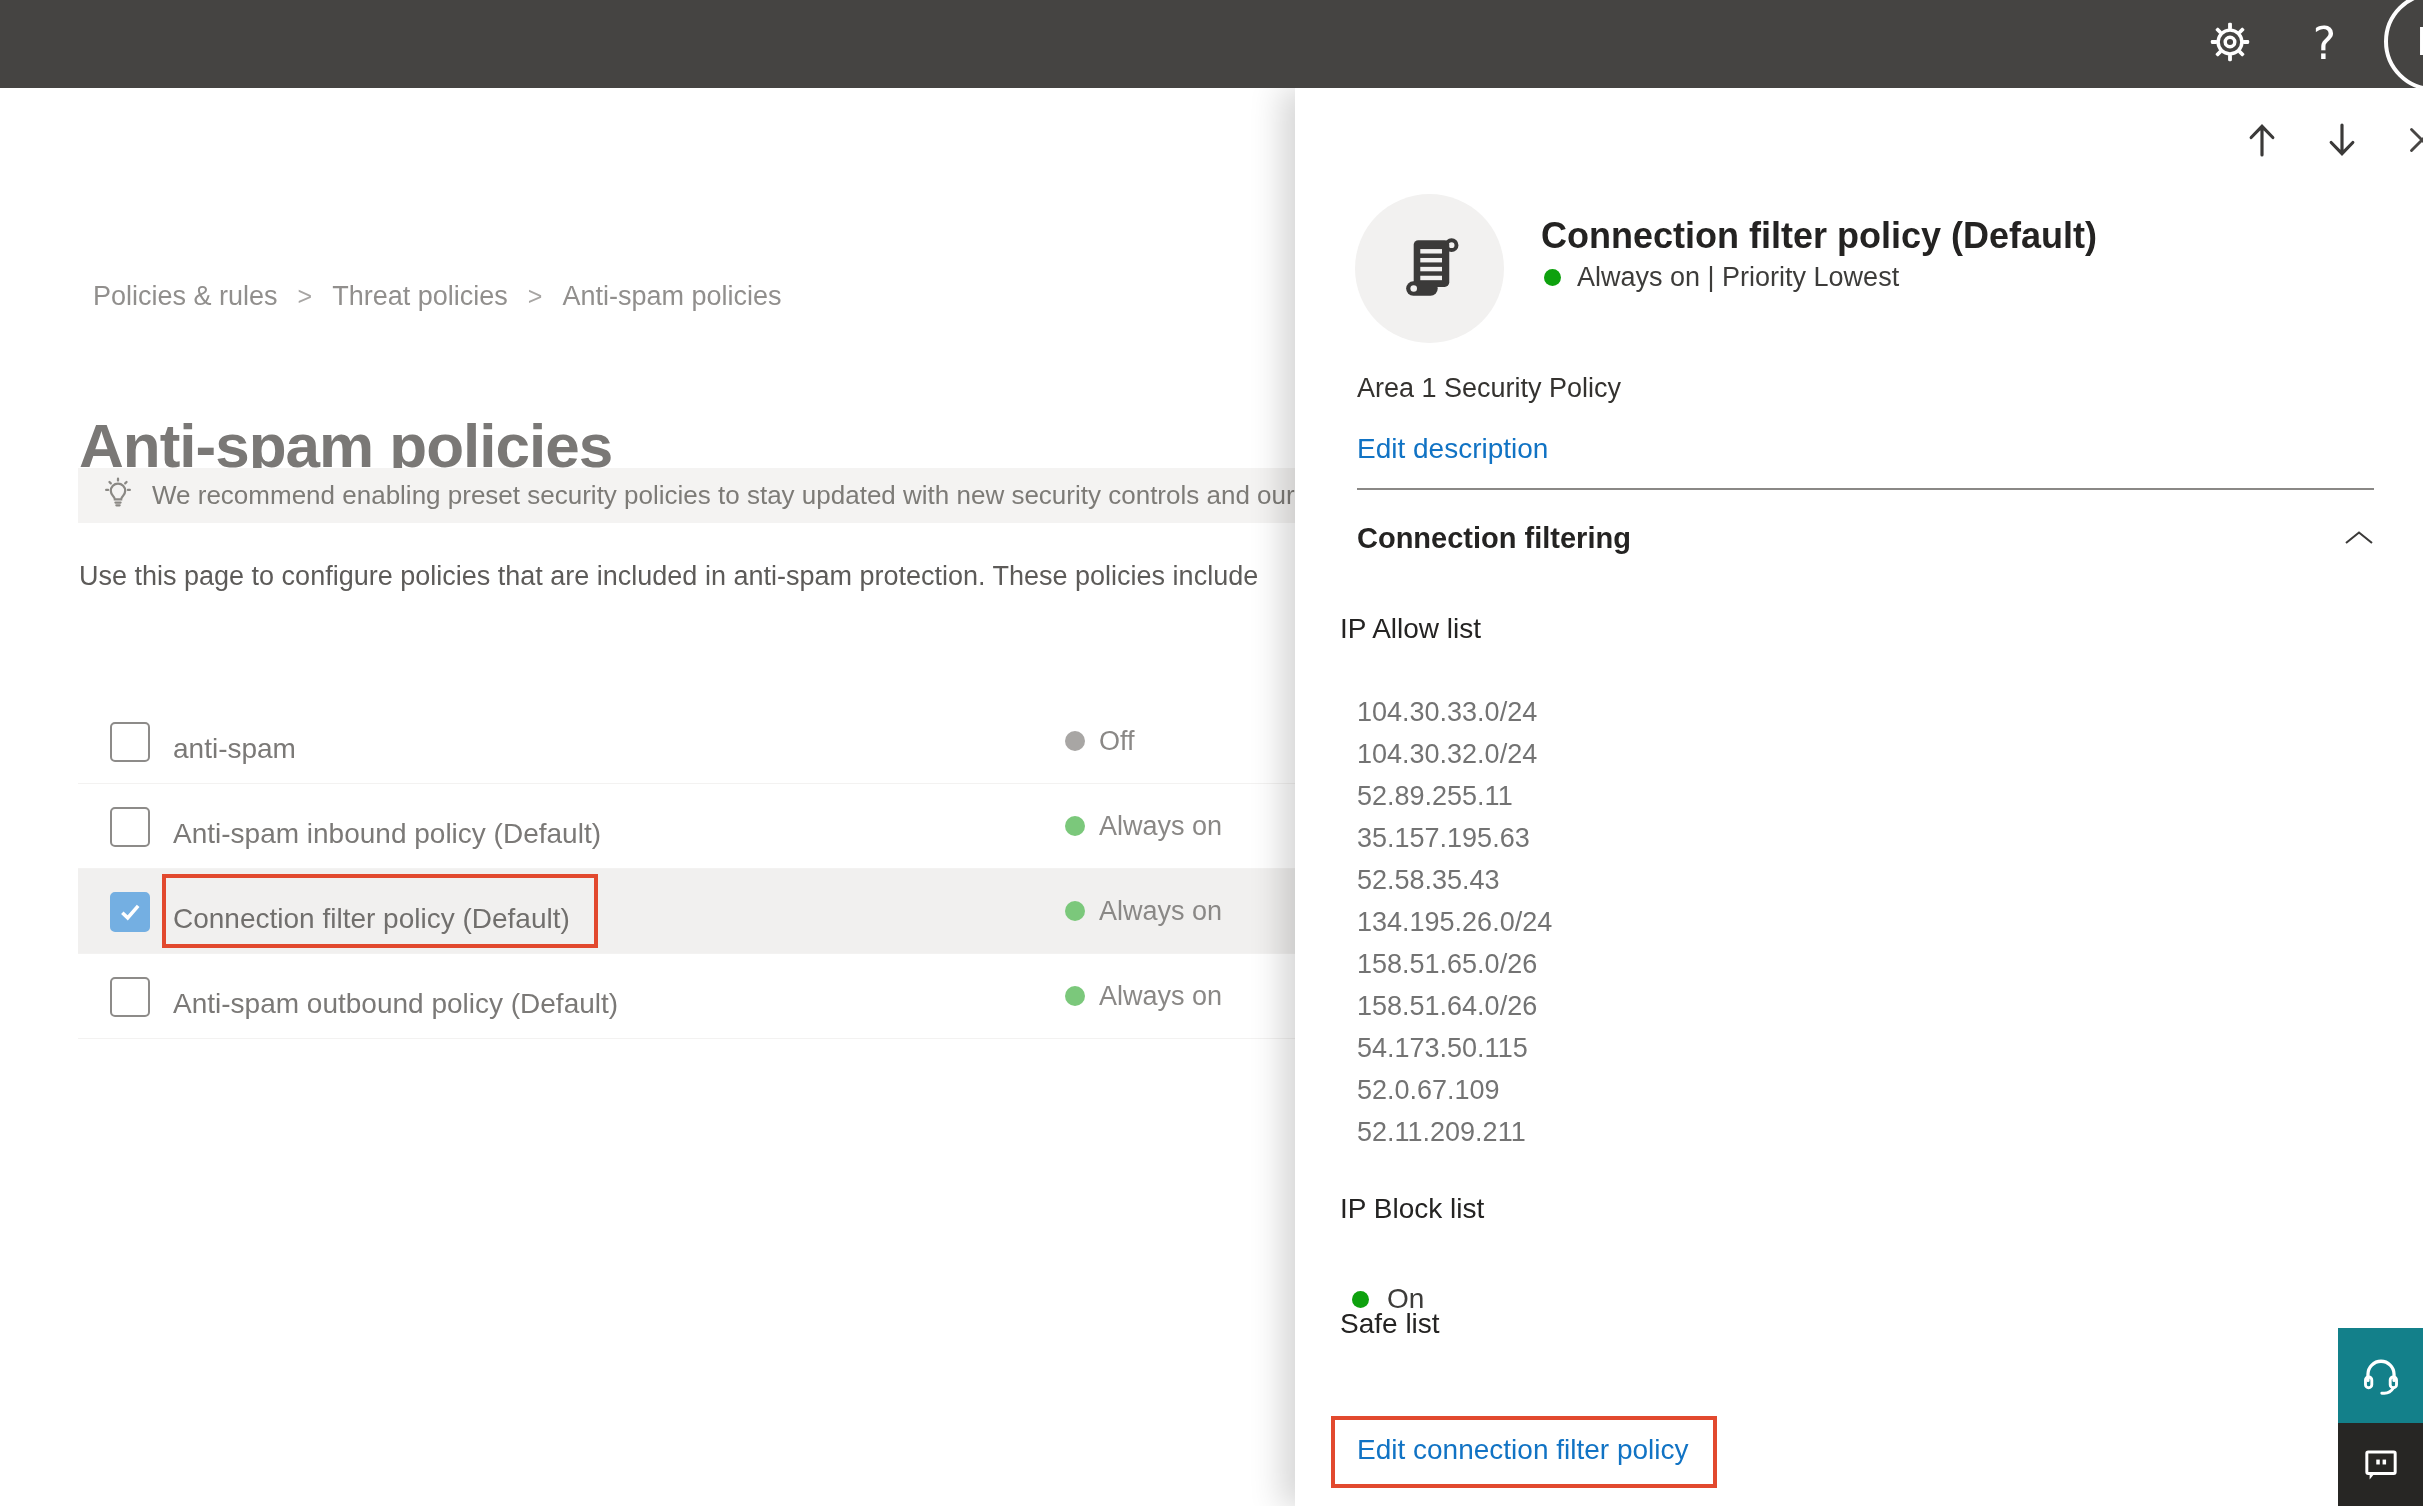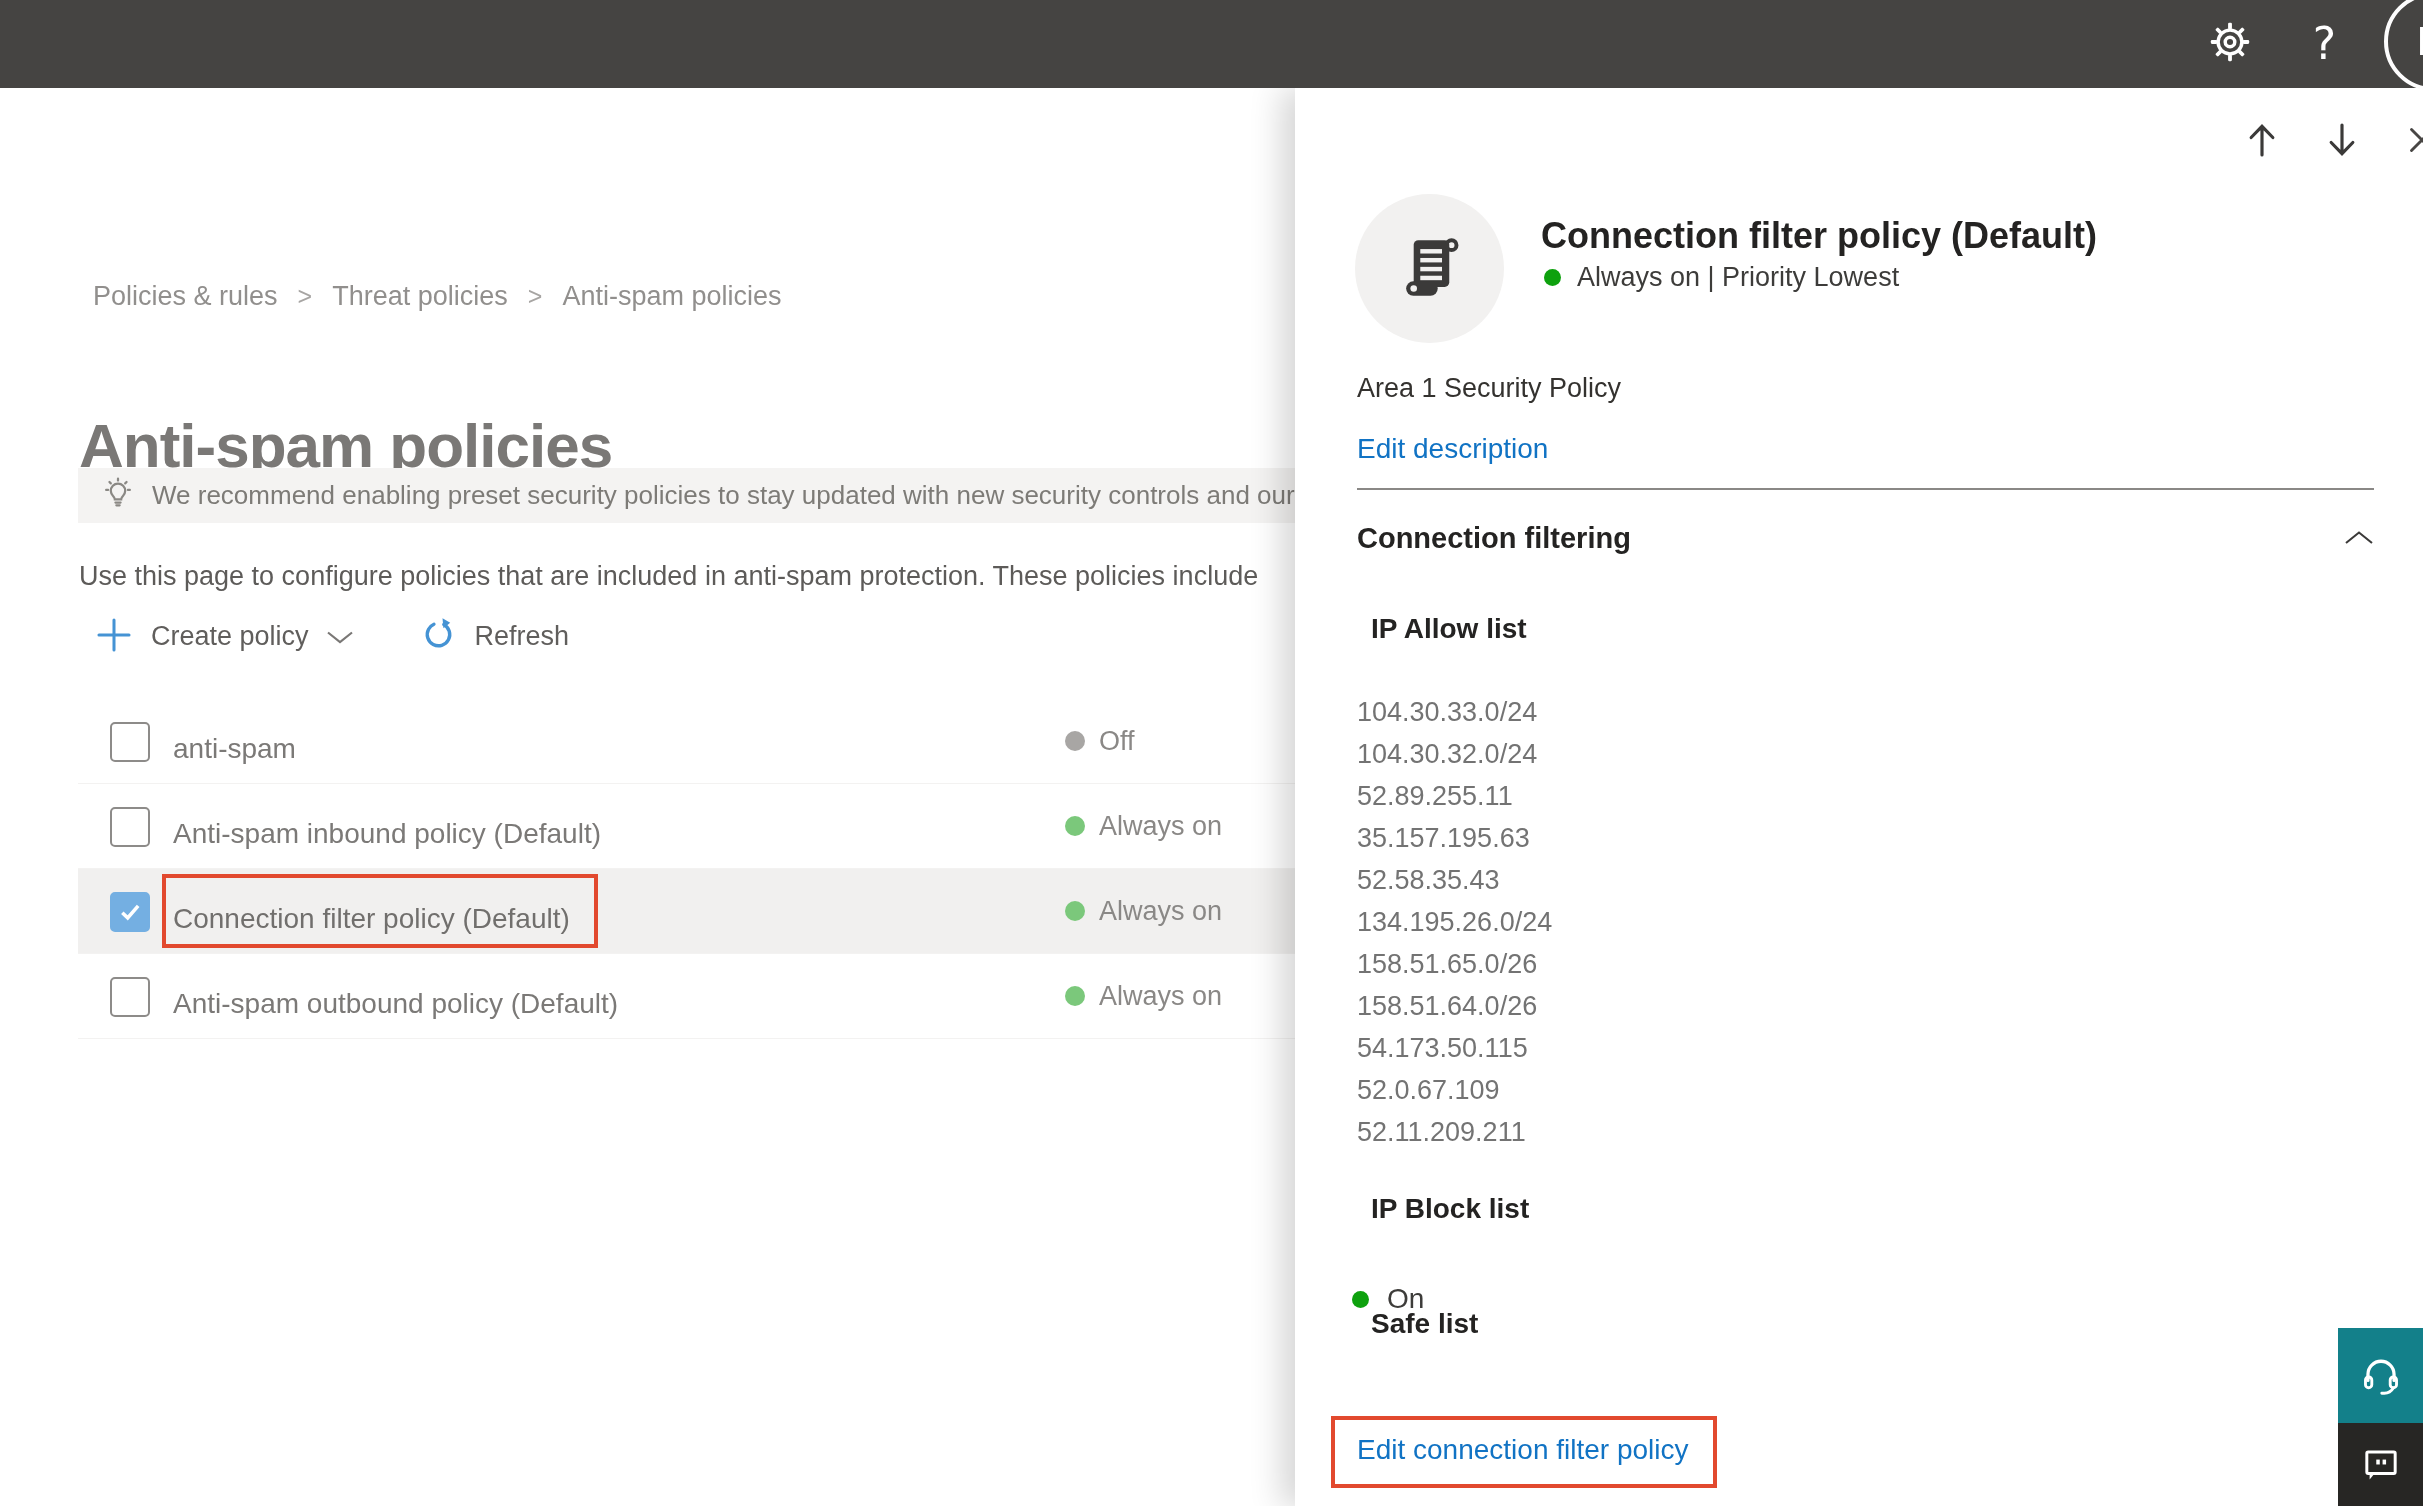--- a/index.html
+++ b/index.html
@@ -77,21 +77,21 @@
   .fly-dot { width:17px; height:17px; border-radius:50%; background:#0ea10e; margin-right:16px; }
   .fly-status-text { font-size:27px; color:#3d3c3a; }
   .fly-desc { position:absolute; left:62px; top:285px; font-size:27px; color:#34322f; }
   .link { color:#1173c4; cursor:pointer; }
   .fly-editdesc { position:absolute; left:62px; top:345px; font-size:28px; }
   .fly-divider { position:absolute; left:62px; top:400px; width:1017px; height:2px;
             background:#8a8886; }
   .fly-section { position:absolute; left:62px; top:434px; font-size:29px; font-weight:700;
             color:#242322; }
   .fly-chevup { position:absolute; left:1048px; top:442px; cursor:pointer; }
-  .fly-subhead { position:absolute; left:76px; font-size:28px; font-weight:700; color:#242322; }
+  .fly-subhead { position:absolute; left:45px; font-size:28px; font-weight:400; color:#242322; }
   .ip-list { position:absolute; left:62px; top:567px; font-size:27px; color:#737373;
             line-height:42px;margin-top:36px; }
   .fly-onrow { position:absolute; left:57px; top:1195px; display:flex; align-items:center;text-align:center; }
   .fly-onrow .fly-dot { margin-right:18px; }
   .fly-on-text { font-size:28px; color:#3d3c3a; }
   .fly-editlink { position:absolute; left:62px; top:1346px; font-size:28px; }
   .anno-edit { left:36px; top:1328px; width:386px; height:72px; }
 
   
   .corner-btn { position:absolute; left:2338px; width:85px; display:flex; align-items:center;
@@ -148,44 +148,20 @@
         <path d="M10.3 17.7 h3.4"></path>
         <path d="M10.9 19.5 h2.2"></path>
         <path d="M12 3 v-1.2 M7.2 4.9 l-.9-.9 M16.8 4.9 l.9-.9 M5.4 9.3 h-1.3 M18.6 9.3 h1.3"></path>
       </svg>
     </span>
     <span class="banner-text">We recommend enabling preset security policies to stay updated with new security controls and our recomme</span>
   </div>
 
   <div class="page-desc">Use this page to configure policies that are included in anti-spam protection. These policies include</div>
 
-  <div class="toolbar">
-    <div class="tb-btn">
-      <span>
-        <svg width="38" height="38" viewBox="0 0 24 24" fill="none" stroke="#4593d4" stroke-width="1.9" stroke-linecap="round">
-          <path d="M12 2.5 V21.5 M2.5 12 H21.5"></path>
-        </svg>
-      </span>
-      <span class="tb-label">Create policy</span>
-      <span class="tb-chev">
-        <svg width="30" height="16" viewBox="0 0 30 16" fill="none" stroke="#7a7876" stroke-width="2.2">
-          <path d="M3 3.5 L15 13 L27 3.5"></path>
-        </svg>
-      </span>
-    </div>
-    <div class="tb-btn" style="margin-left:65px;">
-      <span>
-        <svg width="37" height="37" viewBox="0 0 24 24">
-          <circle cx="12" cy="12" r="7.3" fill="none" stroke="#4593d4" stroke-width="2.2" stroke-dasharray="39 7" transform="rotate(-62 12 12)" stroke-linecap="round"></circle>
-          <polygon points="14.6,1.4 19.6,4.4 15.2,7.9" fill="#4593d4"></polygon>
-        </svg>
-      </span>
-      <span class="tb-label">Refresh</span>
-    </div>
-  </div>
 
   <div class="table">
 
     <div class="trow">
       <span class="checkbox"></span>
       <span class="cell-name">anti-spam</span>
       <span class="statuscell">
         <span class="dot gray"></span>
         <span class="status-label">Off</span>
       </span>

